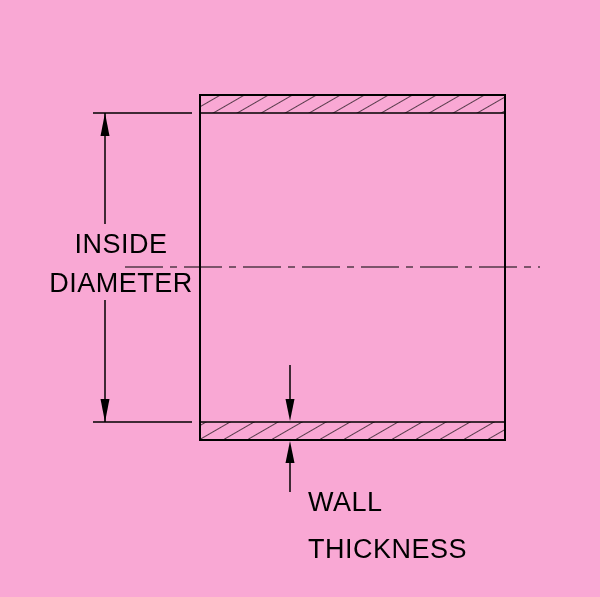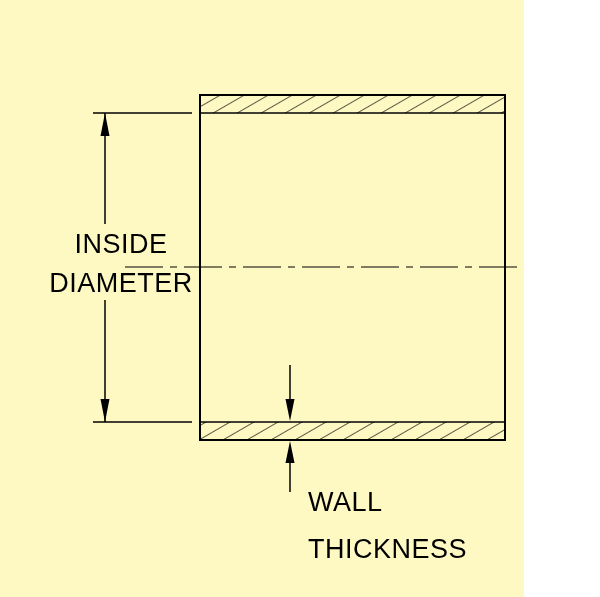--- a/index.html
+++ b/index.html
@@ -2,23 +2,23 @@
 <html><head>
 <meta charset="utf-8">
 <style>
   html, body {
     margin: 0;
     padding: 0;
     background: #ffffff;
   }
   .stage {
     position: relative;
-    width: 524px;
+    width: 600px;
     height: 597px;
-    background: #fef9c3;
+    background: #f9a8d4;
     overflow: hidden;
   }
   svg text {
     font-family: "Liberation Sans", sans-serif;
     font-size: 27px;
     letter-spacing: 0.5px;
     fill: #000000;
   }
 </style>
 </head>

